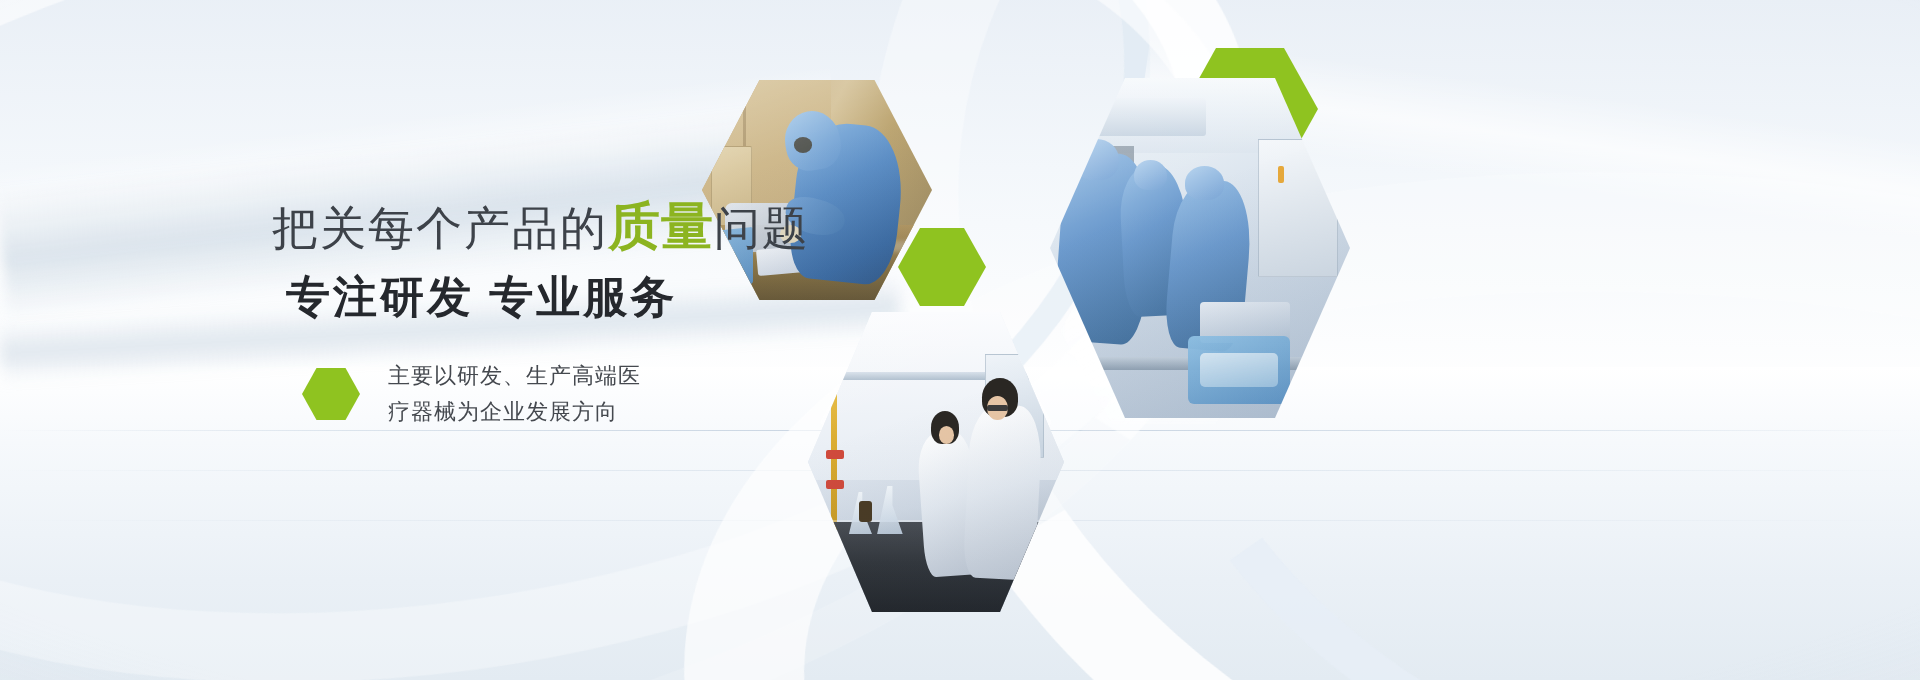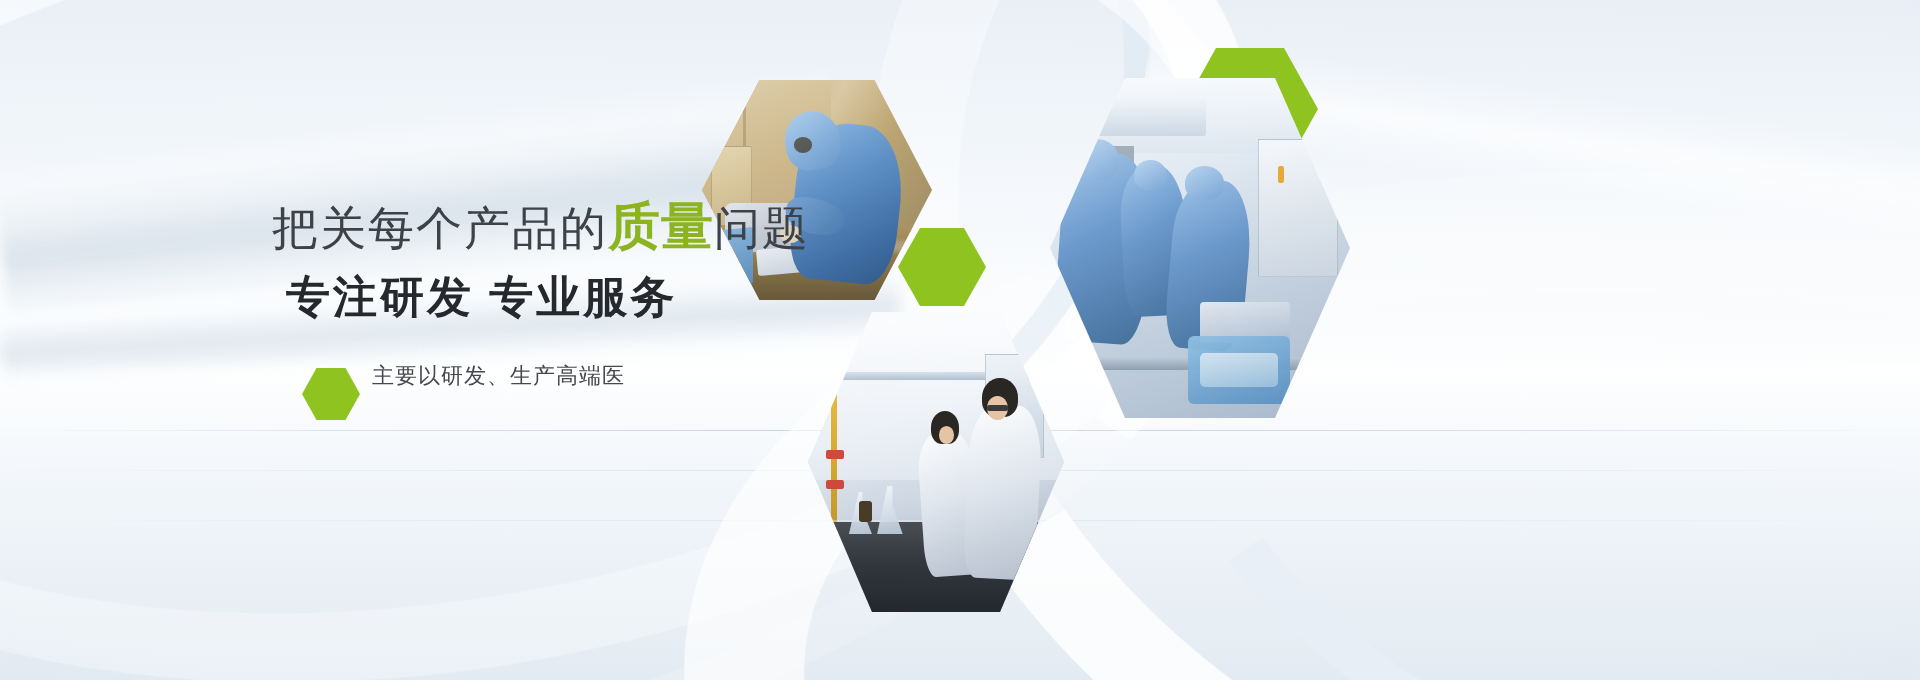--- a/index.html
+++ b/index.html
@@ -166,21 +166,21 @@
     background:linear-gradient(160deg,rgba(255,255,255,.18) 0%,rgba(255,255,255,0) 35%,rgba(40,60,85,.10) 100%);}
 
   
   .copy{position:absolute;left:0;top:0;width:780px;}
   .line1{position:absolute;left:272px;top:192px;white-space:nowrap;
     font-size:46px;letter-spacing:2px;color:#3d4249;font-weight:400;}
   .line1 .accent{color:#8cb420;font-weight:700;font-size:52px;letter-spacing:1px;}
   .line2{position:absolute;left:286px;top:252px;white-space:nowrap;
     font-size:44px;letter-spacing:3px;color:#25282d;font-weight:700;margin-top:16px;}
 
-  .sub{position:absolute;left:302px;top:358px;display:flex;align-items:flex-start;gap:12px;}
+  .sub{position:absolute;left:302px;top:358px;display:flex;align-items:flex-start;gap:28px;}
   .sub .bullet{width:58px;height:52px;margin-top:10px;flex:0 0 auto;
     clip-path:polygon(25% 0%,75% 0%,100% 50%,75% 100%,25% 100%,0% 50%);
     background:#8fc320;}
   .sub .txt{font-size:22px;line-height:36px;color:#45494f;letter-spacing:1px;white-space:nowrap;}
 </style>
 </head>
 <body>
 
 <div class="stage">
 
@@ -274,17 +274,18 @@
 
   <div class="copy">
     <div class="line1"><span>把关每个产品的</span><span class="accent">质量</span><span>问题</span></div>
 
     <div class="line2">专注研发 专业服务</div>
 
     <div class="sub">
       <div class="bullet"></div>
       <div class="txt">
         <div>主要以研发、生产高端医</div>
+        <div>疗器械为企业发展方向</div>
       </div>
     </div>
   </div>
 
 </div>
 
 </body></html>

